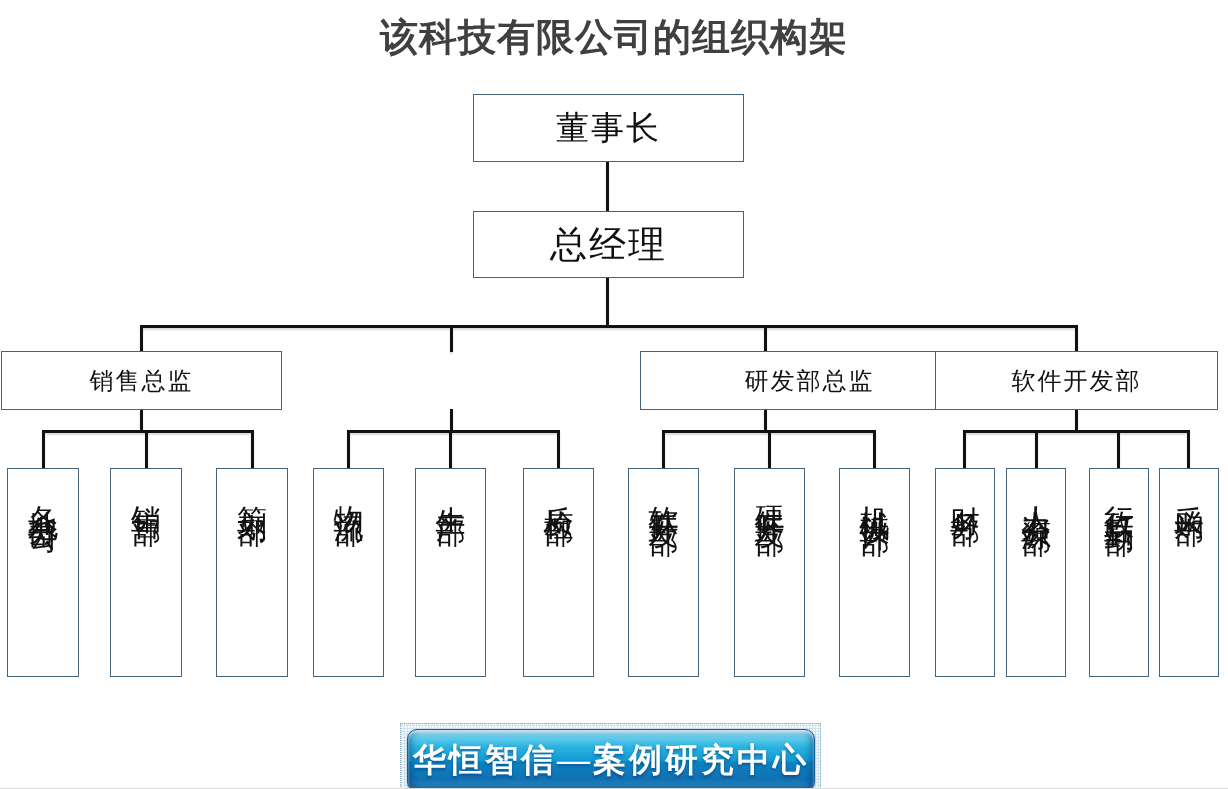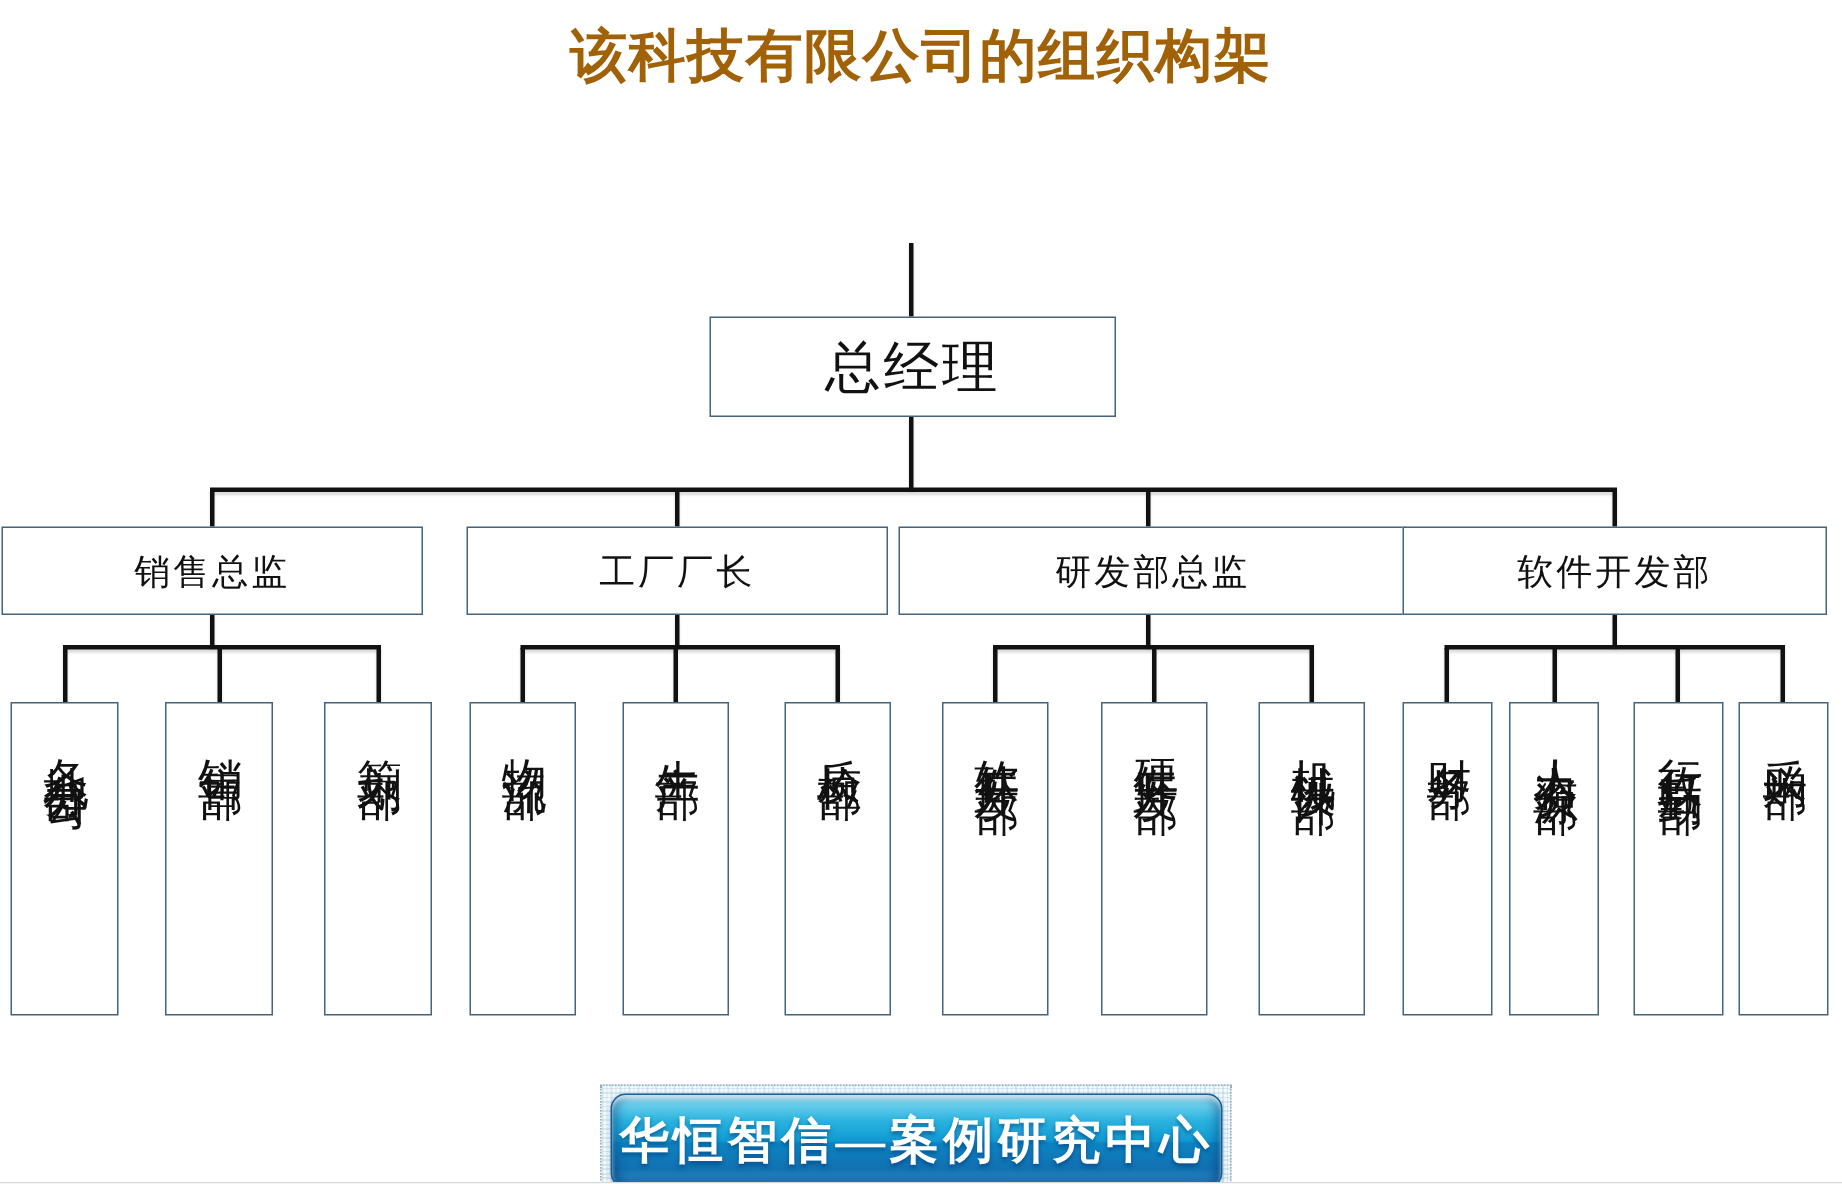--- a/index.html
+++ b/index.html
@@ -9,21 +9,21 @@
     width:1228px; height:789px;
     background:#ffffff;
     font-family:"Liberation Sans","DejaVu Sans",sans-serif;
     overflow:hidden;
     border-bottom:1px solid #d9d9d9;
   }
   .title {
     position:absolute; left:0; top:12px; width:100%;
     text-align:center;
     font-size:38px; font-weight:bold; letter-spacing:1px;
-    color:#a16207;
+    color:#404040;
   }
   .box {
     position:absolute;
     background:#ffffff;
     border:1.5px solid #44637d;
     display:flex; align-items:center; justify-content:center;
     color:#111111;
   }
   .hbox { font-size:24px; letter-spacing:2px; }
   .vbox { align-items:flex-start; }
@@ -103,31 +103,31 @@
   <div class="ln" style="left:449px;top:432px;width:3px;height:36px"></div>
   <div class="ln" style="left:557px;top:432px;width:3px;height:36px"></div>
   <div class="ln" style="left:662px;top:432px;width:3px;height:36px"></div>
   <div class="ln" style="left:768px;top:432px;width:3px;height:36px"></div>
   <div class="ln" style="left:873px;top:432px;width:3px;height:36px"></div>
   <div class="ln" style="left:963px;top:432px;width:3px;height:36px"></div>
   <div class="ln" style="left:1035px;top:432px;width:3px;height:36px"></div>
   <div class="ln" style="left:1117px;top:432px;width:3px;height:36px"></div>
   <div class="ln" style="left:1187px;top:432px;width:3px;height:36px"></div>
 
+  <div class="box hbox" style="left:473px;top:94px;width:271px;height:68px;font-size:33px">
+    <span>董事长</span>
+  </div>
   <div class="box hbox" style="left:473px;top:211px;width:271px;height:67px;font-size:37px">
     <span>总经理</span>
   </div>
 
   <div class="box hbox" style="left:1px;top:351px;width:281px;height:59px">
     <span>销售总监</span>
   </div>
-  <div class="box hbox" style="left:311px;top:351px;width:281px;height:59px">
-    <span>工厂厂长</span>
-  </div>
-  <div class="box hbox" style="left:599px;top:351px;width:339px;height:59px">
+  <div class="box hbox" style="left:640px;top:351px;width:339px;height:59px">
     <span>研发部总监</span>
   </div>
   <div class="box hbox" style="left:935px;top:351px;width:283px;height:59px">
     <span>软件开发部</span>
   </div>
 
   <div class="box vbox" style="left:7px;top:468px;width:72px;height:209px">
     <span class="vtext">各地分公司</span>
   </div>
   <div class="box vbox" style="left:110px;top:468px;width:72px;height:209px">

